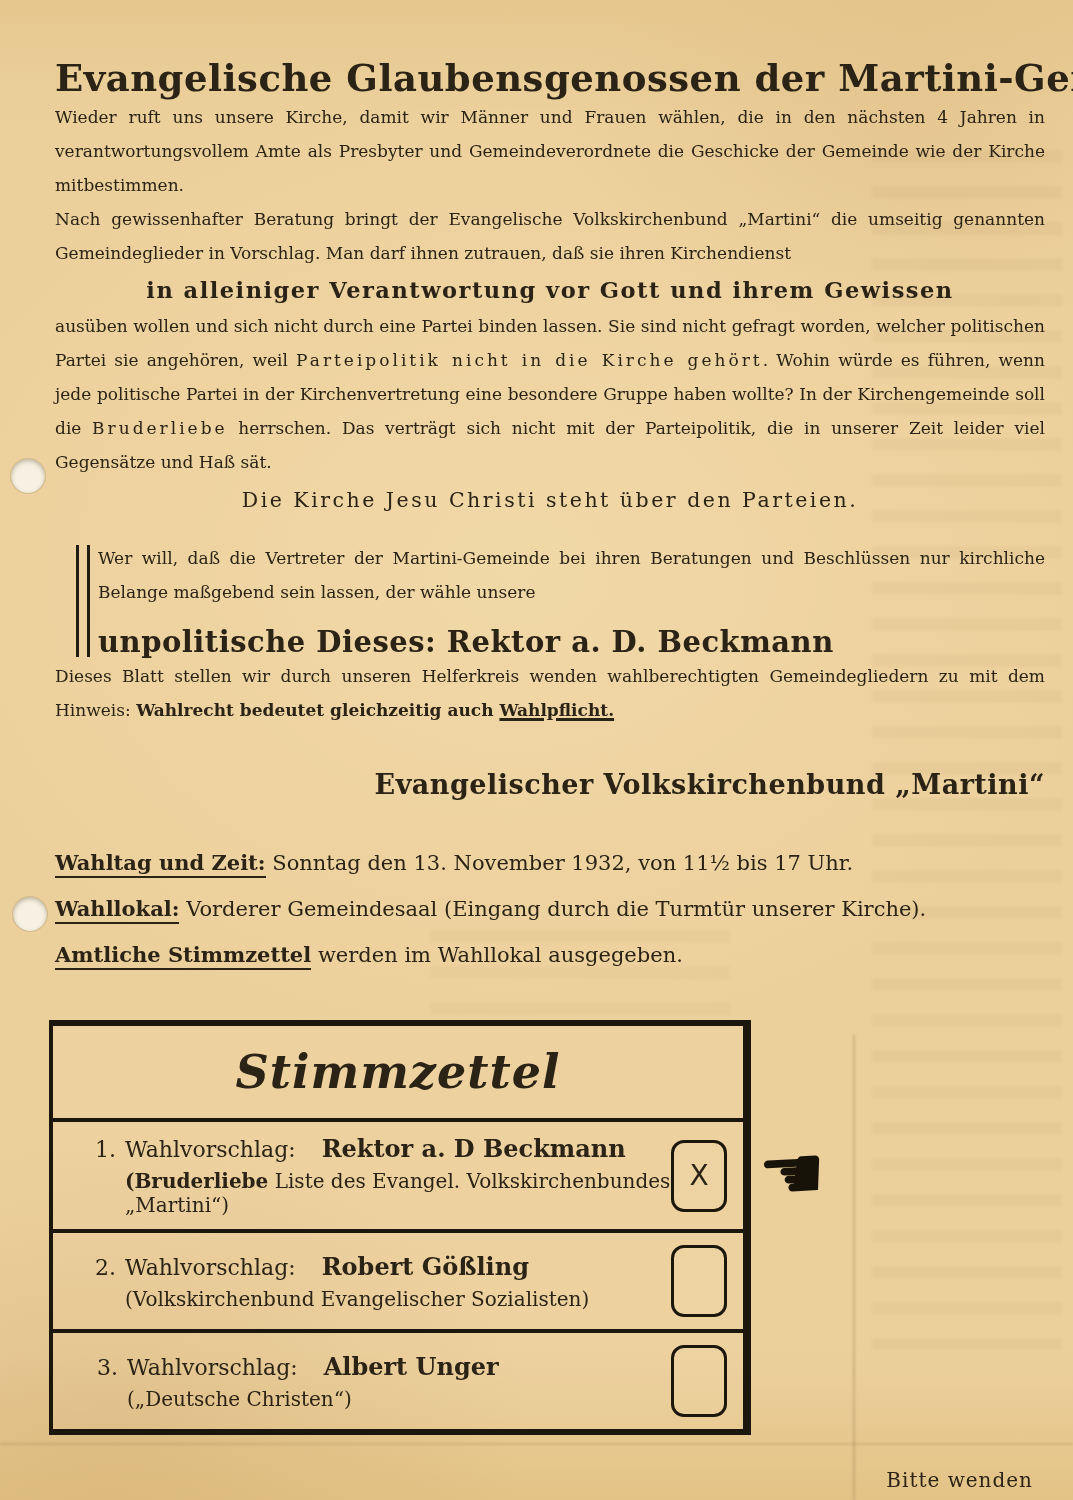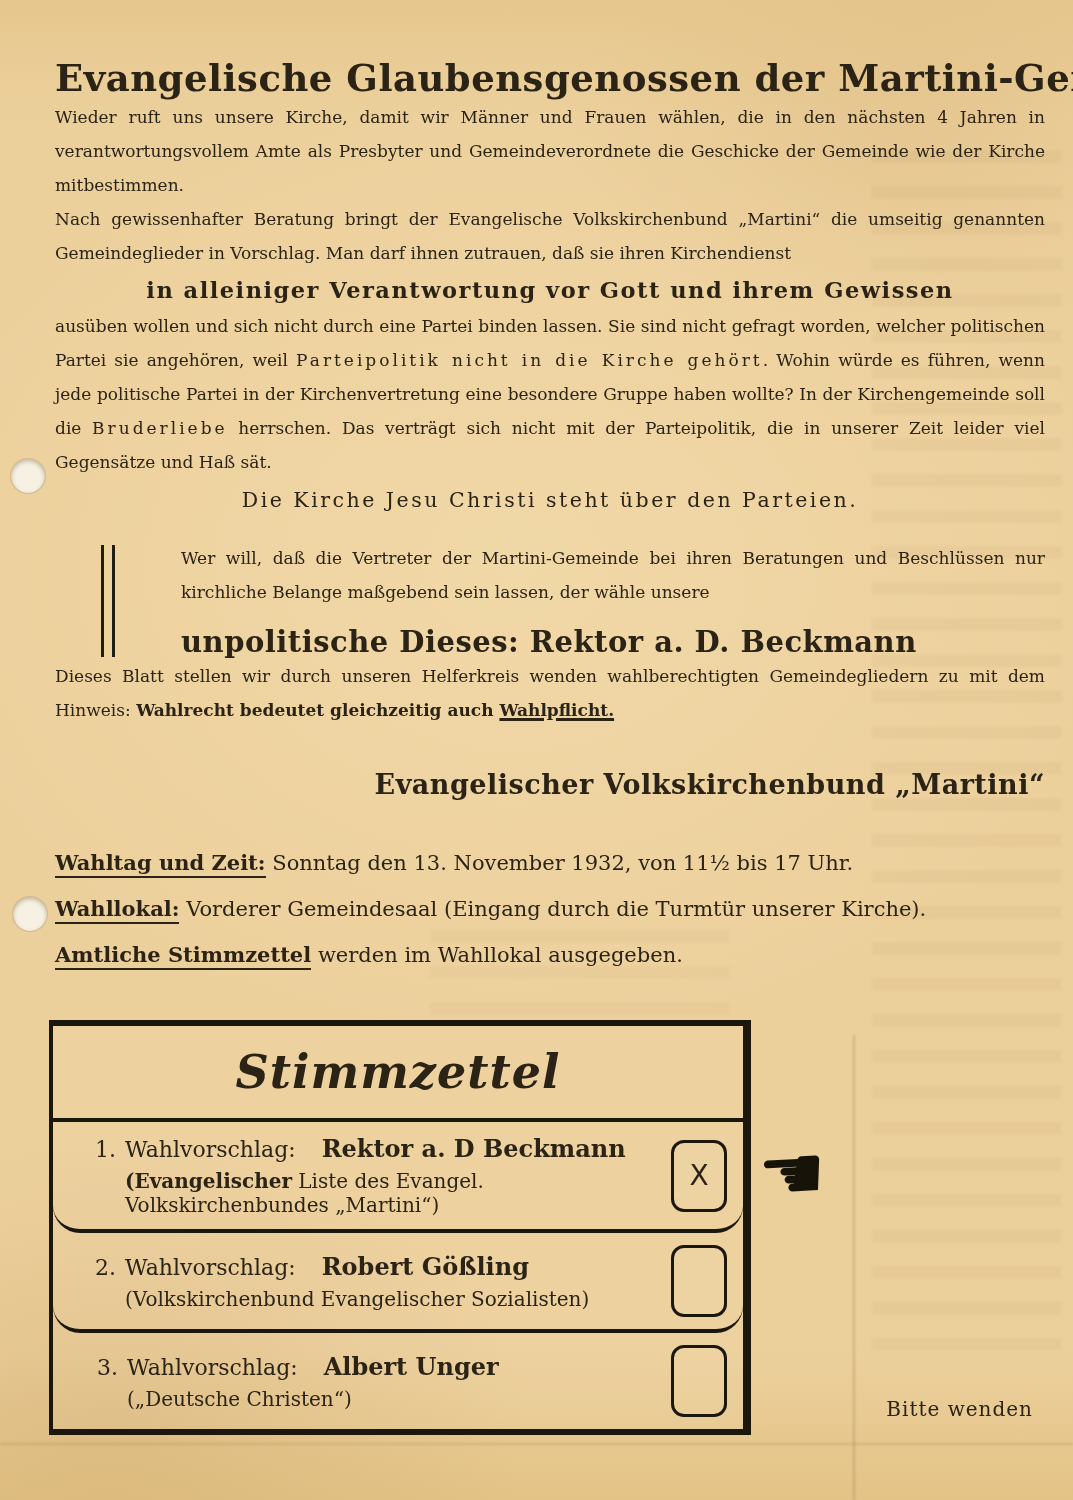--- a/index.html
+++ b/index.html
@@ -36,21 +36,21 @@
 
   p.body{font-size:17px; line-height:34px; text-align:justify; margin:0;}
   .p1{margin-top:30px;}
   .p2{margin-top:26px;}
   .center-bold{font-size:22.5px; font-weight:bold; text-align:center;
     letter-spacing:1.5px; margin:3px 0 2px 0; line-height:34px;}
   .sp{letter-spacing:3px;}
   .center-spaced{font-size:20.5px; text-align:center; letter-spacing:2.5px;
     margin-top:4px; line-height:34px;}
 
-  .quote{position:relative; margin:24px 0 0 46px; padding-left:80px;}
+  .quote{position:relative; margin:24px 0 0 21px; padding-left:22px;}
   .quote-bars{position:absolute; left:0; top:4px; bottom:2px; width:8px;
     border-left:3px solid #221d12; border-right:3px solid #221d12;}
   .quote p.body{text-align:justify;}
   .quote-slogan{font-size:29px; font-weight:bold; margin:16px 0 0 0; letter-spacing:.5px;}
 
   .p4{margin-top:28px;}
   .p4 b u{text-decoration-thickness:3px;}
 
   .signature{margin-top:42px; text-align:right; font-size:27px; font-weight:bold; letter-spacing:.5px;}
 
@@ -58,37 +58,37 @@
   .info-line{margin-top:16px;}
   .info-label{font-weight:bold; border-bottom:2.5px solid #2b2316; padding-bottom:1px;}
 
   .ballot{margin-top:50px; margin-left:-6px; width:702px; box-sizing:border-box;
     border:4px solid #1c170d; border-top-width:6px; border-right-width:8px; border-bottom-width:6px;
     background:rgba(255,245,215,.06);}
   .ballot-header{height:92px; display:flex; align-items:center; justify-content:center;
     border-bottom:4px solid #1c170d;}
   .ballot-title{font-size:46px; font-weight:bold; letter-spacing:1px;font-style:italic;}
   .ballot-row{display:flex; align-items:center; padding:12px 16px 12px 42px; box-sizing:border-box;
-    border-bottom:4px solid #1c170d;border-radius:27px;}
+    border-bottom:4px solid #1c170d;}
   .ballot-row:last-child{border-bottom:none;}
   .ballot-row.r1{min-height:104px;} .ballot-row.r2{min-height:94px;} .ballot-row.r3{min-height:86px;padding-left:44px;}
   .row-text{flex:1;}
   .row-line1{font-size:22px;}
   .row-num{display:inline-block; min-width:30px;}
   .row-label{margin-right:26px;}
   .cand-name{font-weight:bold; font-size:24px;}
   .row-line2{font-size:20px; margin-top:6px; padding-left:30px;}
   .party-lead{font-weight:bold;}
   .checkbox{width:50px; height:66px; border:3.5px solid #1c170d; border-radius:13px;
     display:flex; align-items:center; justify-content:center; flex:0 0 auto;
     font-family:"DejaVu Sans","Liberation Sans",sans-serif; font-size:28px; color:#2b2316;
     background:rgba(255,248,225,.05);}
   .manicule{position:absolute; left:758px; top:1136px; font-size:76px; line-height:1;
     font-family:"DejaVu Sans",sans-serif; color:#171309; transform:rotate(-3deg);}
-  .footer-note{position:absolute; right:40px; top:1397px; font-size:20px; letter-spacing:1px;}
+  .footer-note{position:absolute; right:40px; top:1468px; font-size:20px; letter-spacing:1px;}
 </style>
 </head>
 <body>
 
 <div class="bleed col-right"></div>
 <div class="bleed col-mid"></div>
 <div class="crease-v"></div>
 <div class="crease-h"></div>
 <div class="hole h1"></div>
 <div class="hole h2"></div>
@@ -121,21 +121,21 @@
   </div>
 
   <div class="ballot">
     <div class="ballot-header">
       <span class="ballot-title">Stimmzettel</span>
     </div>
 
     <div class="ballot-row r1">
       <div class="row-text">
         <div class="row-line1"><span class="row-num">1.</span><span class="row-label">Wahlvorschlag:</span><span class="cand-name">Rektor a. D Beckmann</span></div>
-        <div class="row-line2"><span class="party-lead">(Evangelischer</span><span> Liste des Evangel. Volkskirchenbundes „Martini“)</span></div>
+        <div class="row-line2"><span class="party-lead">(Bruderliebe</span><span> Liste des Evangel. Volkskirchenbundes „Martini“)</span></div>
       </div>
       <div class="checkbox">X</div>
     </div>
 
     <div class="ballot-row r2">
       <div class="row-text">
         <div class="row-line1"><span class="row-num">2.</span><span class="row-label">Wahlvorschlag:</span><span class="cand-name">Robert Gößling</span></div>
         <div class="row-line2"><span class="party-lead"></span><span>(Volkskirchenbund Evangelischer Sozialisten)</span></div>
       </div>
       <div class="checkbox"></div>

